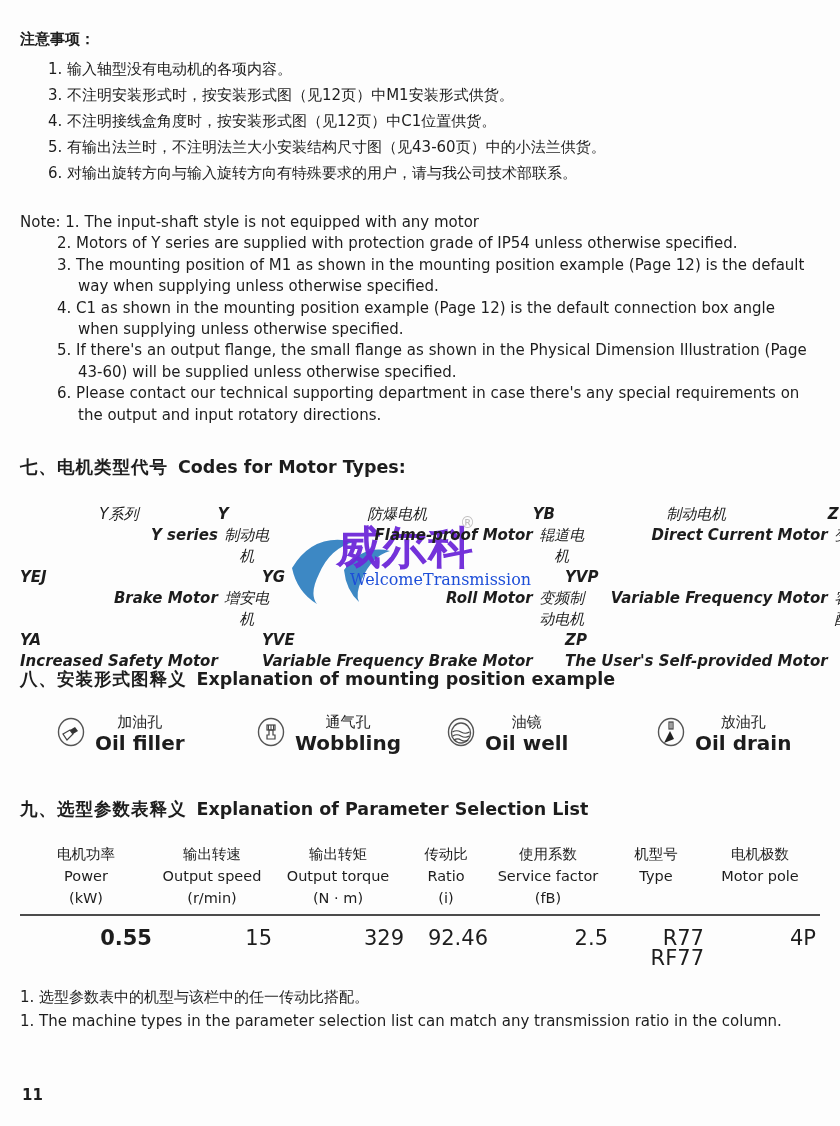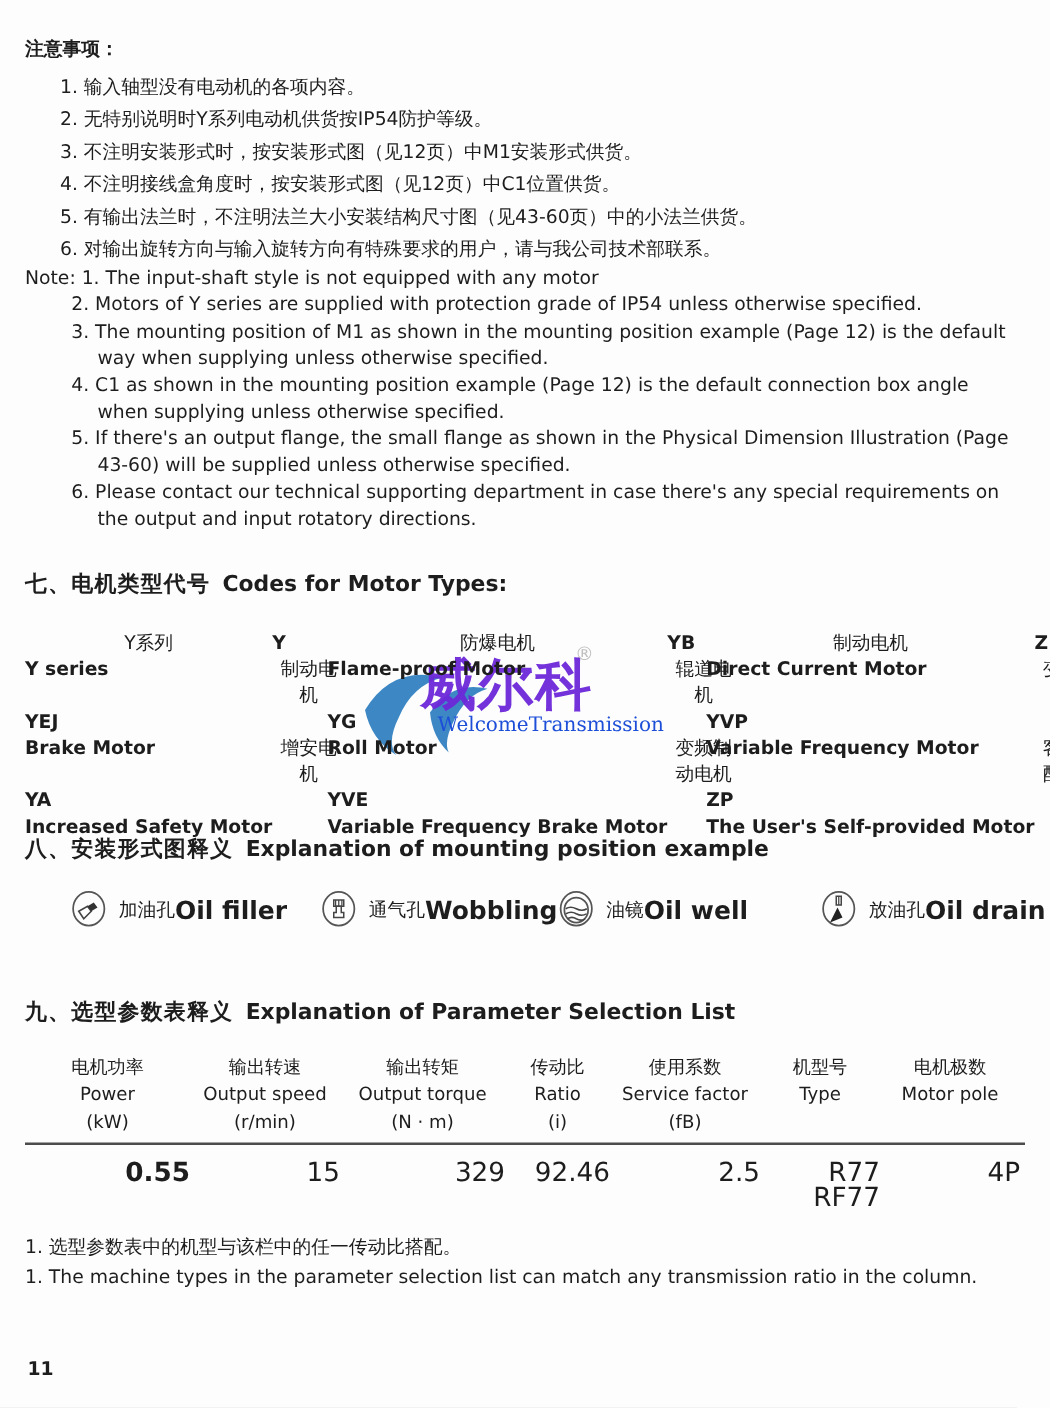--- a/index.html
+++ b/index.html
@@ -14,39 +14,39 @@
   .notice-item{margin-left:28px;line-height:26px;}
   
   .notes{position:absolute;top:212px;left:20px;width:800px;font-size:15px;line-height:21.4px;}
   .note-first{margin-left:0;}
   .note-item{margin-left:37px;padding-left:21px;text-indent:-21px;}
   
   .sec-title{position:absolute;left:20px;font-size:17.5px;font-weight:bold;white-space:nowrap;}
   .sec-title .cn{margin-right:10px;letter-spacing:1px;}
   
   .motor-grid{position:absolute;top:504px;left:20px;width:805px;display:flex;font-size:15px;}
-  .motor-col{display:grid;grid-template-columns:1fr 58px;align-content:start;}
+  .motor-col{display:grid;grid-template-columns:1fr 58px;align-content:start;font-style:italic;}
   .motor-col.c1{width:228px;margin-right:14px;}
   .motor-col.c2{width:285px;margin-right:18px;}
   .motor-col.c3{width:300px;}
   .motor-cn{text-align:center;line-height:21px;}
   .motor-code{line-height:21px;font-weight:600;}
-  .motor-en{grid-column:1;text-align:left;line-height:21px;font-weight:bold;white-space:nowrap;}
+  .motor-en{grid-column:1;text-align:right;line-height:21px;font-weight:bold;white-space:nowrap;}
   
   .watermark{position:absolute;top:512px;left:288px;width:200px;height:95px;}
   .wm-swoosh{position:absolute;left:0;top:24px;opacity:.92;}
   .wm-text{position:absolute;left:48px;top:6px;font-size:45px;font-weight:bold;
            color:#6d28d9;letter-spacing:1px;white-space:nowrap;opacity:.95;}
   .wm-reg{position:absolute;left:172px;top:2px;font-size:15px;color:#c0bfbf;}
   .wm-sub{position:absolute;left:62px;top:58px;font-family:"DejaVu Serif","Liberation Serif",serif;
           font-size:16px;color:#1d4ed8;white-space:nowrap;}
   
   .mount-item{position:absolute;display:flex;align-items:center;gap:9px;}
   .mount-icon{flex:0 0 auto;}
-  .mount-labels{display:flex;flex-direction:row;line-height:21px;}
+  .mount-labels{display:flex;flex-direction:column;line-height:21px;}
   .mount-cn{font-size:15px;text-align:center;}
   .mount-en{font-size:20px;font-weight:bold;}
   
   .param-table{position:absolute;top:843px;left:20px;width:800px;font-size:14.5px;}
   .param-head,.param-row{display:grid;
     grid-template-columns:16.5% 15% 16.5% 10.5% 15% 12% 14%;}
   .param-cell{text-align:center;line-height:22px;}
   .param-cell .unit{min-height:22px;}
   .param-rule{border:none;border-top:2px solid #4c4c4c;margin:5px 0 0 0;}
   .param-row{margin-top:12px;}
@@ -68,21 +68,20 @@
       <path d="M56,34 Q74,8 102,15 Q84,20 74,43 Q67,58 71,66 Q58,54 56,34 Z" fill="#2d7fc0"></path>
     </svg>
     <div class="wm-text">威尔科</div>
     <div class="wm-reg">®</div>
     <div class="wm-sub">WelcomeTransmission</div>
   </div>
 
   <div class="notice">
     <div class="notice-title">注意事项：</div>
     <div class="notice-item">1. 输入轴型没有电动机的各项内容。</div>
-    <div class="notice-item">2. 无特别说明时Y系列电动机供货按IP54防护等级。</div>
     <div class="notice-item">3. 不注明安装形式时，按安装形式图（见12页）中M1安装形式供货。</div>
     <div class="notice-item">4. 不注明接线盒角度时，按安装形式图（见12页）中C1位置供货。</div>
     <div class="notice-item">5. 有输出法兰时，不注明法兰大小安装结构尺寸图（见43-60页）中的小法兰供货。</div>
     <div class="notice-item">6. 对输出旋转方向与输入旋转方向有特殊要求的用户，请与我公司技术部联系。</div>
   </div>
 
   <div class="notes">
     <div class="note-first">Note: 1. The input-shaft style is not equipped with any motor</div>
     <div class="note-item">2. Motors of Y series are supplied with protection grade of IP54 unless otherwise specified.</div>
     <div class="note-item">3. The mounting position of M1 as shown in the mounting position example (Page 12) is the default way when supplying unless otherwise specified.</div>

